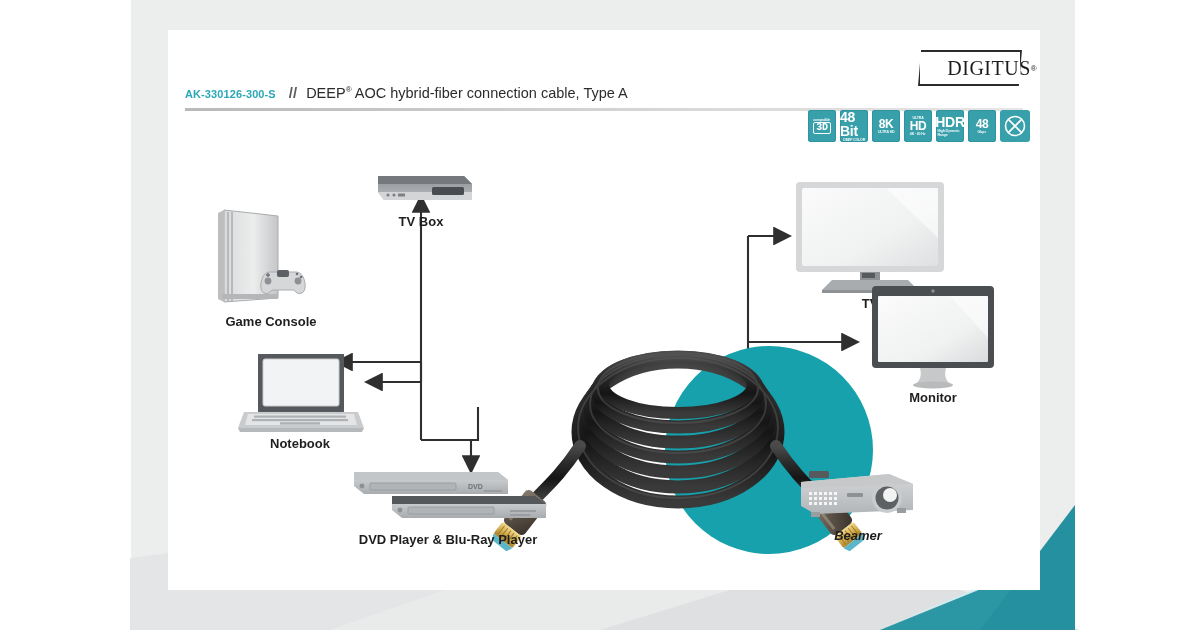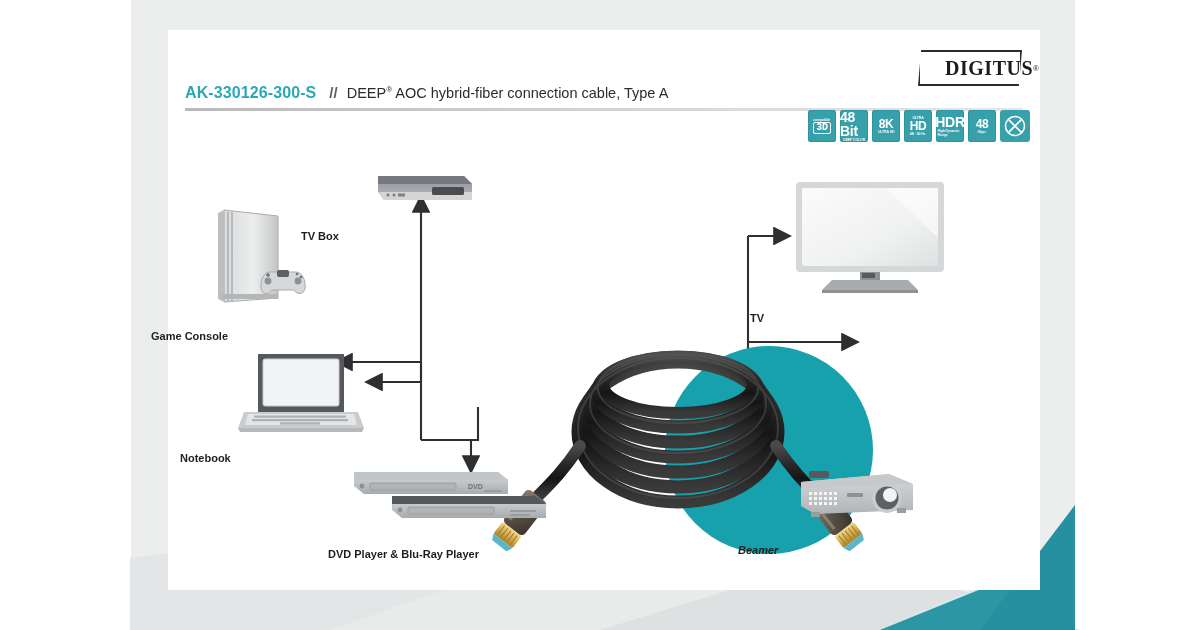--- a/index.html
+++ b/index.html
@@ -31,25 +31,25 @@
     clip-path:polygon(0% 100%,100% 28%,100% 32%,0% 100%);}
 
   
   .card{position:absolute;left:168px;top:30px;width:872px;height:560px;background:#ffffff;}
 
   
   .logo-box{position:absolute;left:918px;top:50px;width:104px;height:36px;}
   .logo-shape{position:absolute;inset:0;border:2px solid #2b2b2b;background:#fff;
     clip-path:polygon(3% 0%,100% 0%,97% 100%,0% 100%);}
   .logo-inner{position:absolute;inset:0;display:flex;align-items:center;justify-content:center;}
-  .logo-text{font-family:"Liberation Serif", serif;font-weight:700;font-size:20px;letter-spacing:.5px;color:#1c1c1c;margin-left:44px;}
+  .logo-text{font-family:"Liberation Serif", serif;font-weight:400;font-size:20px;letter-spacing:.5px;color:#1c1c1c;margin-left:44px;}
   .logo-r{font-size:8px;vertical-align:super;font-family:"Liberation Sans",sans-serif;color:#1c1c1c;}
 
   .title-row{position:absolute;left:185px;top:84px;display:flex;align-items:baseline;white-space:nowrap;}
-  .sku{font-size:16px;font-weight:700;color:#2ba8b5;letter-spacing:.1px;}
+  .sku{font-size:11px;font-weight:700;color:#2ba8b5;letter-spacing:.1px;}
   .slashes{font-size:15px;font-weight:700;color:#5d5d5d;margin:0 9px 0 13px;}
   .title-desc{font-size:14.5px;color:#2c2c2c;}
   .title-desc sup{font-size:8px;}
 
   .rule{position:absolute;left:185px;top:108px;width:838px;height:3px;
     background:linear-gradient(to right,#b9b9b9,#d8d8d8 60%,#e6e6e6);}
 
   
   .badges{position:absolute;left:808px;top:110px;display:flex;gap:4px;align-items:flex-start;}
   .badge{width:28px;height:32px;border-radius:3px;background:#38a0ab;
@@ -59,21 +59,21 @@
   .badge .b-main{font-size:12px;font-weight:700;letter-spacing:-.3px;}
   .badge .b-main.sm{font-size:14px;}
   .badge .b-sub{font-size:4px;font-weight:700;letter-spacing:-.2px;opacity:.9;transform:scale(.9);}
   .badge.b3d .b-main{border:1px solid #fff;border-radius:2px;padding:0 2px;font-size:10px;font-family:Liberation Mono, monospace;}
   .badge-circle{width:30px;height:32px;border-radius:3px;background:#38a0ab;display:flex;align-items:center;justify-content:center;}
   .badge-circle svg{display:block;}
 
   
   .diagram{position:absolute;left:168px;top:150px;width:872px;height:420px;}
   .dev{position:absolute;}
-  .dev-label{position:absolute;width:240px;font-size:11px;font-weight:700;color:#1e1e1e;left:50%;transform:translateX(-50%);margin-top:16px;}
+  .dev-label{position:absolute;width:240px;text-align:center;font-size:13px;font-weight:700;color:#1e1e1e;left:50%;transform:translateX(-50%);}
 
   svg.lines{position:absolute;left:0;top:0;width:872px;height:420px;overflow:visible;}
 
   
   .teal-circle{position:absolute;left:497px;top:196px;width:208px;height:208px;border-radius:50%;background:#16a1ac;}
 </style>
 </head>
 <body>
 
 <div id="stage">
@@ -333,20 +333,38 @@
         <rect x="12" y="10" width="136" height="78" rx="2" fill="url(#tvs)"></rect>
         <path d="M96 10 L148 10 L148 60 Z" fill="#ffffff" opacity=".55"></path>
         <rect x="70" y="94" width="20" height="8" fill="#8e9194"></rect>
         <rect x="72" y="95" width="13" height="5" fill="#57595c"></rect>
         <path d="M42 102 L118 102 L128 112 L32 112 Z" fill="#a9acae"></path>
         <path d="M32 112 L128 112 L128 115 L32 115 Z" fill="#8e9194"></path>
       </svg>
       <div class="dev-label" style="top:118px;">TV</div>
     </div>
 
+    <div class="dev" style="left:700px;top:132px;width:130px;height:112px;">
+      <svg width="130" height="112" viewBox="0 0 130 112">
+        <defs>
+          <linearGradient id="mns" x1="0" y1="0" x2="1" y2="1">
+            <stop offset="0%" stop-color="#fbfbfb"></stop>
+              <stop offset="65%" stop-color="#f0f1f1"></stop>
+              <stop offset="100%" stop-color="#dadbdc"></stop>
+          </linearGradient>
+        </defs>
+        <rect x="4" y="4" width="122" height="82" rx="4" fill="#4b4e51"></rect>
+        <rect x="10" y="14" width="110" height="66" rx="1" fill="url(#mns)"></rect>
+        <circle cx="65" cy="9" r="1.7" fill="#8e9194"></circle>
+        <path d="M82 14 L120 14 L120 56 Z" fill="#ffffff" opacity=".5"></path>
+        <path d="M52 86 C54 94, 52 98, 48 102 L82 102 C78 98, 76 94, 78 86 Z" fill="#c6c8ca"></path>
+        <ellipse cx="65" cy="103" rx="20" ry="3.6" fill="#b8babc"></ellipse>
+      </svg>
+      <div class="dev-label" style="top:108px;">Monitor</div>
+    </div>
 
     <div class="dev" style="left:625px;top:312px;width:130px;height:70px;">
       <svg width="130" height="70" viewBox="0 0 130 70">
         <defs>
           <linearGradient id="bmg" x1="0" y1="0" x2="0" y2="1">
             <stop offset="0%" stop-color="#d6d8da"></stop>
               <stop offset="100%" stop-color="#b2b5b7"></stop>
           </linearGradient>
         </defs>
         <path d="M8 20 L96 12 L120 22 L120 48 L22 52 L8 44 Z" fill="url(#bmg)"></path>

